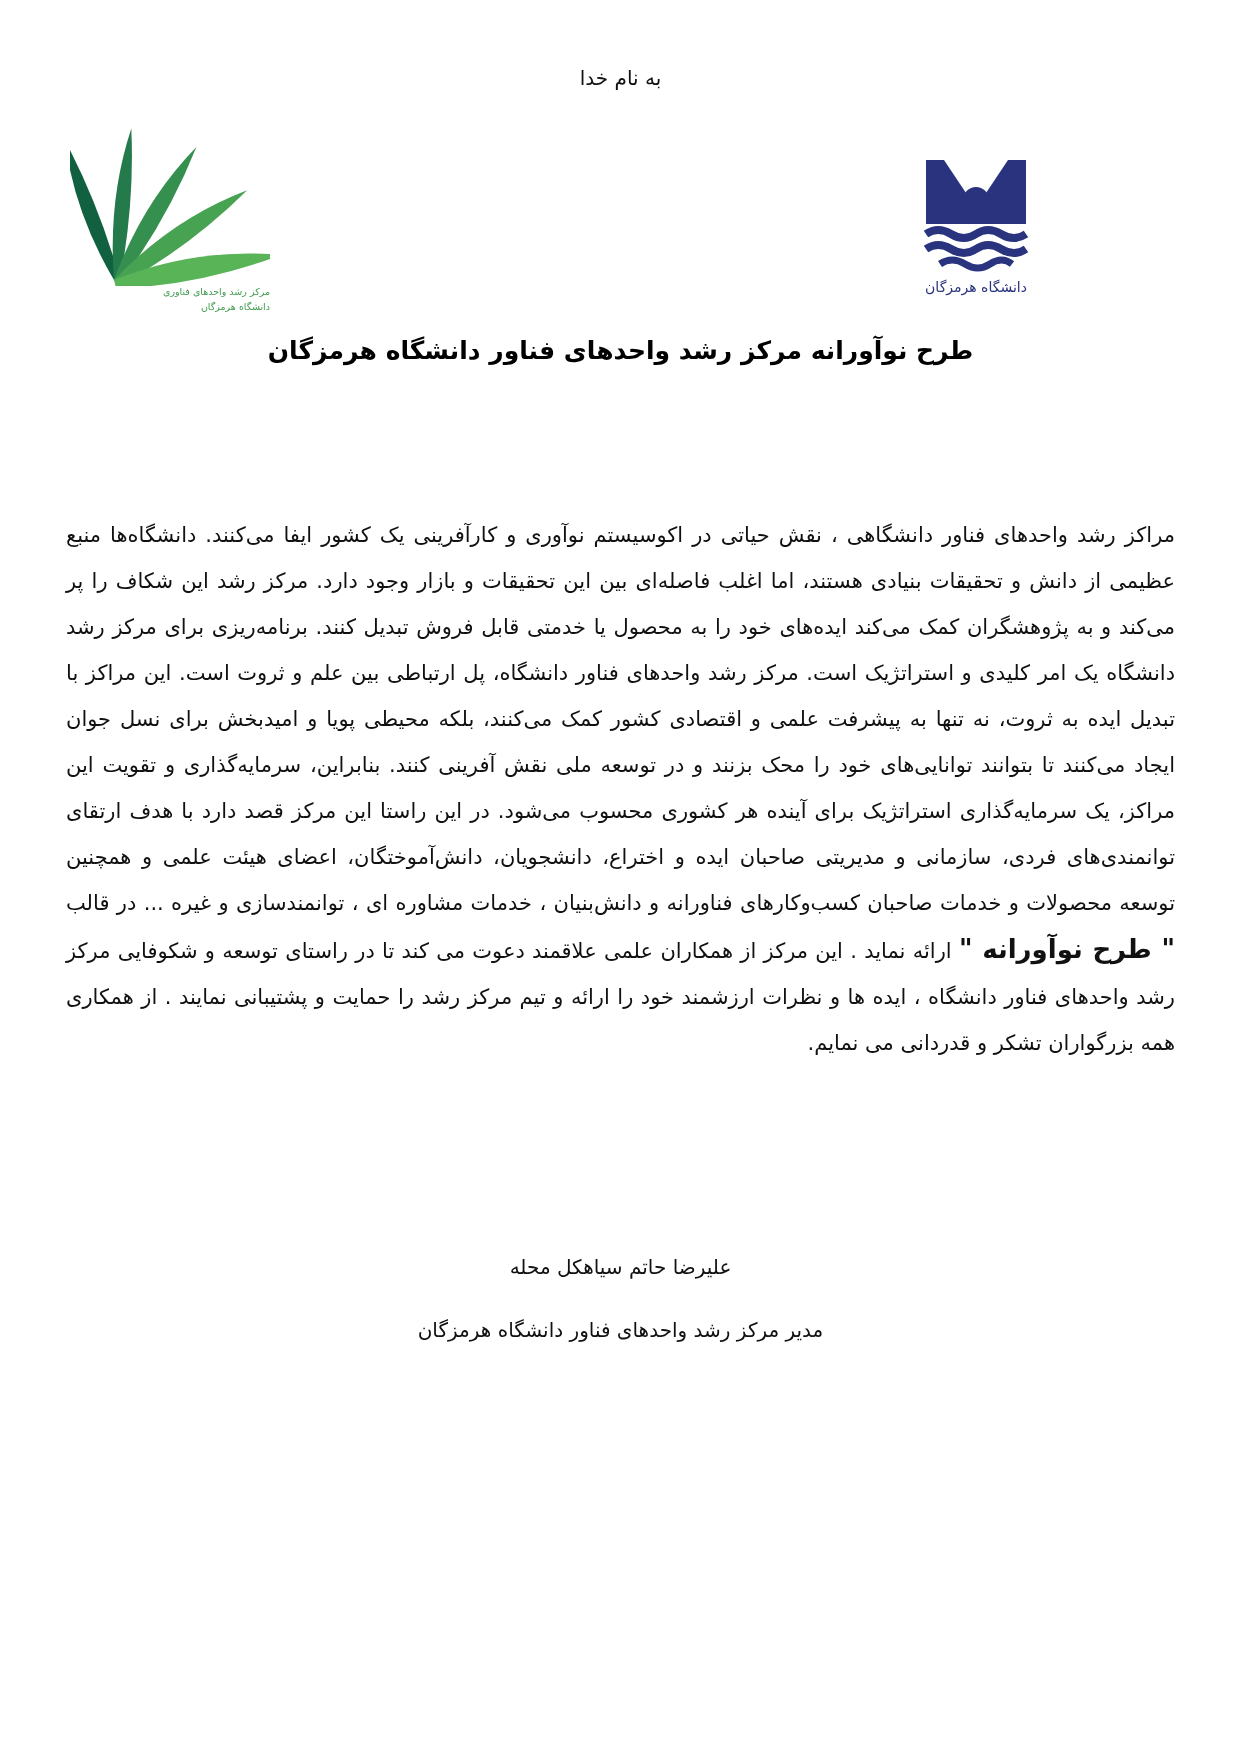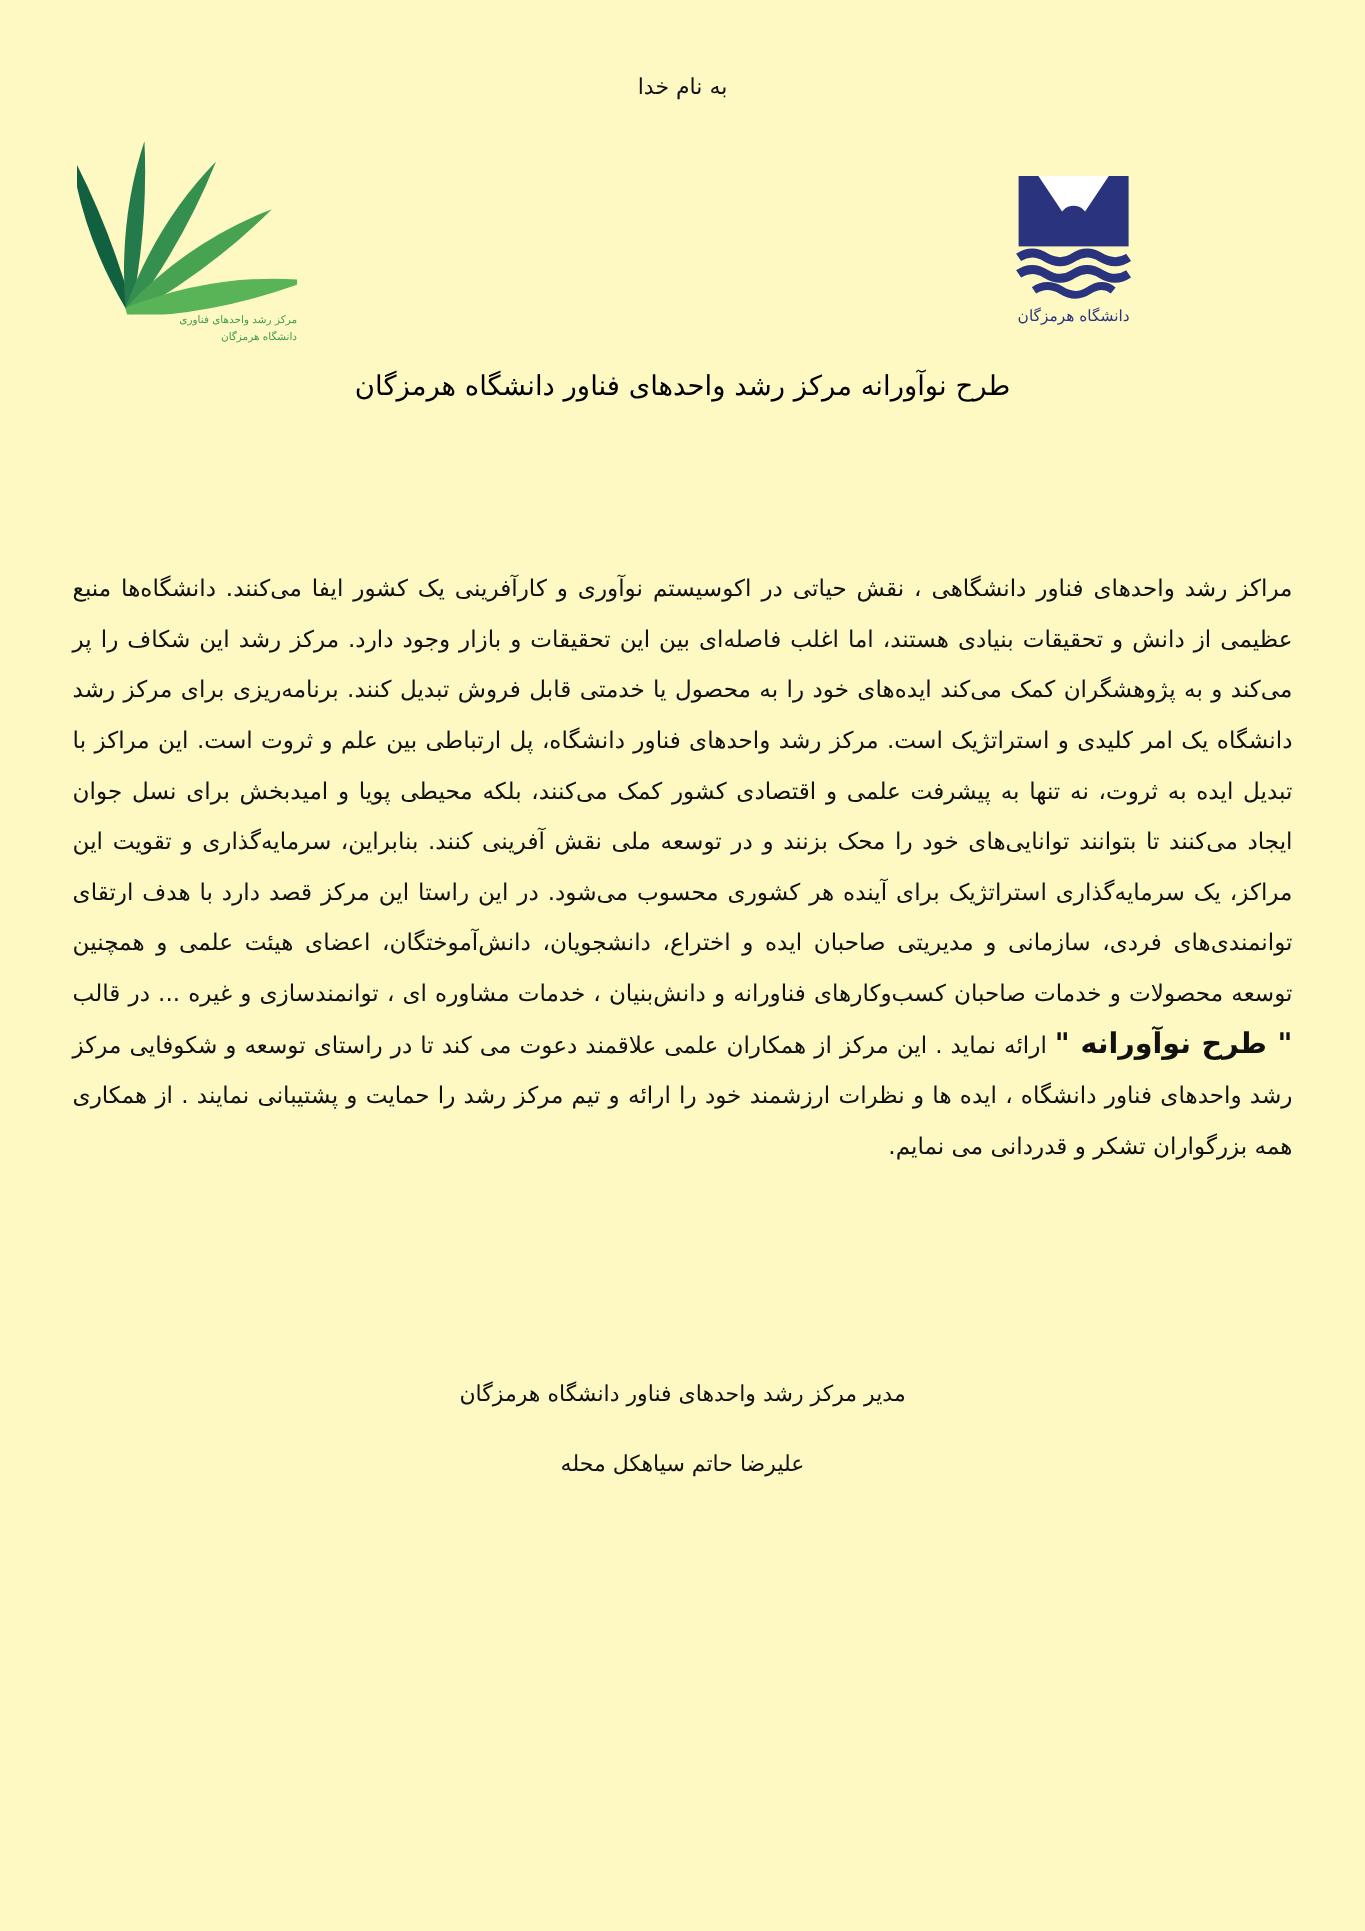--- a/index.html
+++ b/index.html
@@ -1,32 +1,32 @@
 <!DOCTYPE html>
 <html lang="fa" dir="rtl"><head>
 <meta charset="utf-8">
 <style>
   html,body{margin:0;padding:0;background:#888;}
   .page{
-    width:1241px;height:1755px;margin:0 auto;background:#fef9c3;
+    width:1241px;height:1755px;margin:0 auto;background:#ffffff;
     position:relative;overflow:hidden;
     font-family:"DejaVu Sans",sans-serif;color:#141414;direction:rtl;
   }
   .bismillah{
     position:absolute;top:66px;left:0;right:0;
     text-align:center;font-size:20px;color:#111;
   }
   .header{position:absolute;top:0;left:0;right:0;height:500px;}
   .logo-left{position:absolute;left:70px;top:104px;width:200px;text-align:center;}
   .logo-left .captions{margin-top:-6px;line-height:15px;text-align:right;}
   .logo-left .cap{font-size:9.5px;color:#3f9b4e;}
   .logo-right{position:absolute;left:860px;top:108px;width:235px;text-align:center;}
   .doc-title{
     position:absolute;top:336px;left:0;right:0;text-align:center;
-    font-size:25px;font-weight:normal;color:#000;
+    font-size:25px;font-weight:bold;color:#000;
   }
   .doc-date{
     position:absolute;top:428px;left:0;right:0;text-align:center;
     font-size:21px;font-weight:bold;color:#000;
   }
   .body-text{
     position:absolute;top:498px;right:52px;left:52px;
     font-size:21px;line-height:46px;text-align:justify;
     text-justify:inter-word;color:#111;margin:14px;
   }
@@ -85,17 +85,17 @@
     <div class="doc-title">طرح نوآورانه مرکز رشد واحدهای فناور دانشگاه هرمزگان</div>
   </div>
 
   <p class="body-text">
     <span>مراکز رشد واحدهای فناور دانشگاهی ، نقش حیاتی در اکوسیستم نوآوری و کارآفرینی یک کشور ایفا می‌کنند. دانشگاه‌ها منبع عظیمی از دانش و تحقیقات بنیادی هستند، اما اغلب فاصله‌ای بین این تحقیقات و بازار وجود دارد. مرکز رشد این شکاف را پر می‌کند و به پژوهشگران کمک می‌کند ایده‌های خود را به محصول یا خدمتی قابل فروش تبدیل کنند. برنامه‌ریزی برای مرکز رشد دانشگاه یک امر کلیدی و استراتژیک است. مرکز رشد واحدهای فناور دانشگاه، پل ارتباطی بین علم و ثروت است. این مراکز با تبدیل ایده به ثروت، نه تنها به پیشرفت علمی و اقتصادی کشور کمک می‌کنند، بلکه محیطی پویا و امیدبخش برای نسل جوان ایجاد می‌کنند تا بتوانند توانایی‌های خود را محک بزنند و در توسعه ملی نقش آفرینی کنند. بنابراین، سرمایه‌گذاری و تقویت این مراکز، یک سرمایه‌گذاری استراتژیک برای آینده هر کشوری محسوب می‌شود. در این راستا این مرکز قصد دارد با هدف ارتقای توانمندی‌های فردی، سازمانی و مدیریتی صاحبان ایده و اختراع، دانشجویان، دانش‌آموختگان، اعضای هیئت علمی و همچنین توسعه محصولات و خدمات صاحبان کسب‌وکارهای فناورانه و دانش‌بنیان ، خدمات مشاوره ای ، توانمندسازی و غیره ... در قالب</span>
     <strong class="hl">" طرح نوآورانه "</strong>
     <span>ارائه نماید . این مرکز از همکاران علمی علاقمند دعوت می کند تا در راستای توسعه و شکوفایی مرکز رشد واحدهای فناور دانشگاه ، ایده ها و نظرات ارزشمند خود را ارائه و تیم مرکز رشد را حمایت و پشتیبانی نمایند . از همکاری همه بزرگواران تشکر و قدردانی می نمایم.</span>
   </p>
 
   <div class="signature">
+    <div class="sig-line">علیرضا حاتم سیاهکل محله</div>
     <div class="sig-line">مدیر مرکز رشد واحدهای فناور دانشگاه هرمزگان</div>
-    <div class="sig-line">علیرضا حاتم سیاهکل محله</div>
   </div>
 
 </div>
 
 </body></html>

